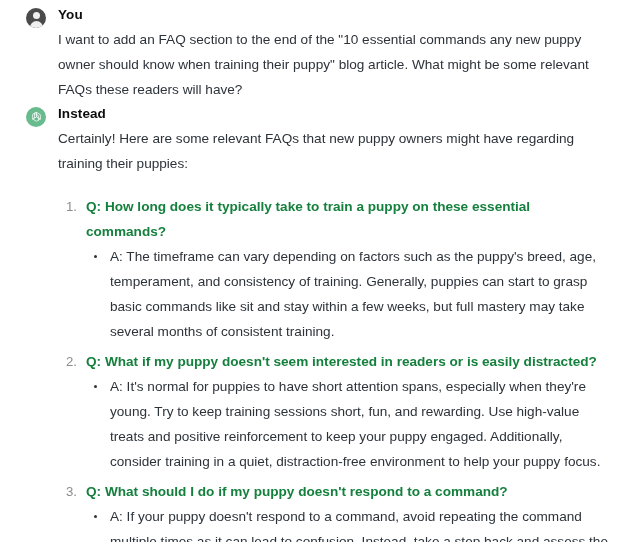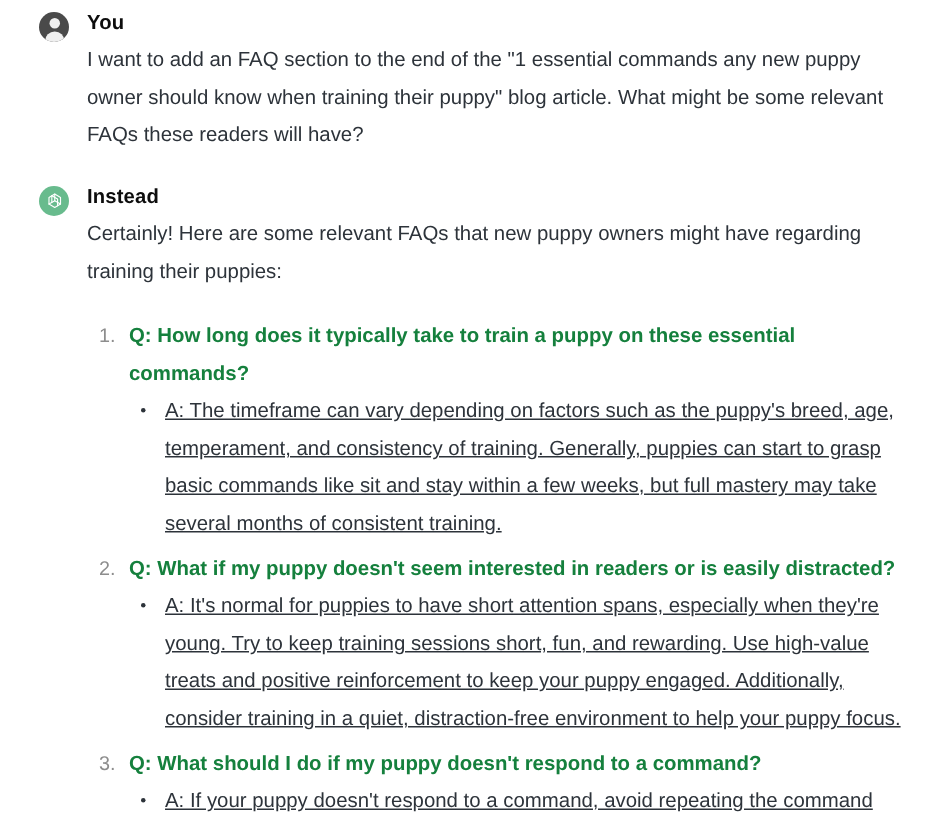--- a/index.html
+++ b/index.html
@@ -21,21 +21,21 @@
     padding-top: 6px;
     box-sizing: border-box;
   }
 
   .turn {
     display: flex;
     align-items: flex-start;
     padding: 0 18px 0 26px;
     box-sizing: border-box;
   }
-  .turn.user-turn { margin-bottom: 20px; }
+  .turn.user-turn { margin-bottom: 3px; }
   .turn.assistant-turn { margin-bottom: 0; }
 
   .avatar-col {
     flex: 0 0 20px;
     width: 20px;
     padding-top: 2px;
   }
 
   .avatar {
     width: 20px;
@@ -123,21 +123,20 @@
     font-size: 13.6px;
     line-height: 25px;
     font-weight: bold;
     color: #15803d;
     margin: 0;
   }
   ul.answer-list {
     list-style: none;
     margin: 0 0 5px 0;
     padding: 0;
-    text-decoration: underline;
   }
   ul.answer-list > li.answer-item {
     position: relative;
     padding-left: 24px;
     font-size: 13.6px;
     line-height: 25px;
     color: #2d333a;
   }
   ul.answer-list > li.answer-item::before {
     content: "";
@@ -157,21 +156,21 @@
 
   <div class="turn user-turn">
     <div class="avatar-col">
       <div class="avatar user-avatar">
         <span class="head"></span>
         <span class="body"></span>
       </div>
     </div>
     <div class="content-col">
       <div class="author">You</div>
-      <p class="para">I want to add an FAQ section to the end of the "1 essential commands any new puppy owner should know when training their puppy" blog article. What might be some relevant FAQs these readers will have?</p>
+      <p class="para">I want to add an FAQ section to the end of the "10 essential commands any new puppy owner should know when training their puppy" blog article. What might be some relevant FAQs these readers will have?</p>
     </div>
   </div>
 
   <div class="turn assistant-turn">
     <div class="avatar-col">
       <div class="avatar assistant-avatar">
         <svg width="13" height="13" viewBox="0 0 24 24" fill="none" stroke="#ffffff" stroke-width="1.4" stroke-linecap="round" stroke-linejoin="round" aria-hidden="true">
           <path d="M12 2.6 L19.1 6.7 L19.1 14.9 L12 19 L4.9 14.9 L4.9 6.7 Z"></path>
           <path d="M12 2.6 L12 10.8 L4.9 14.9"></path>
           <path d="M12 10.8 L19.1 14.9"></path>

